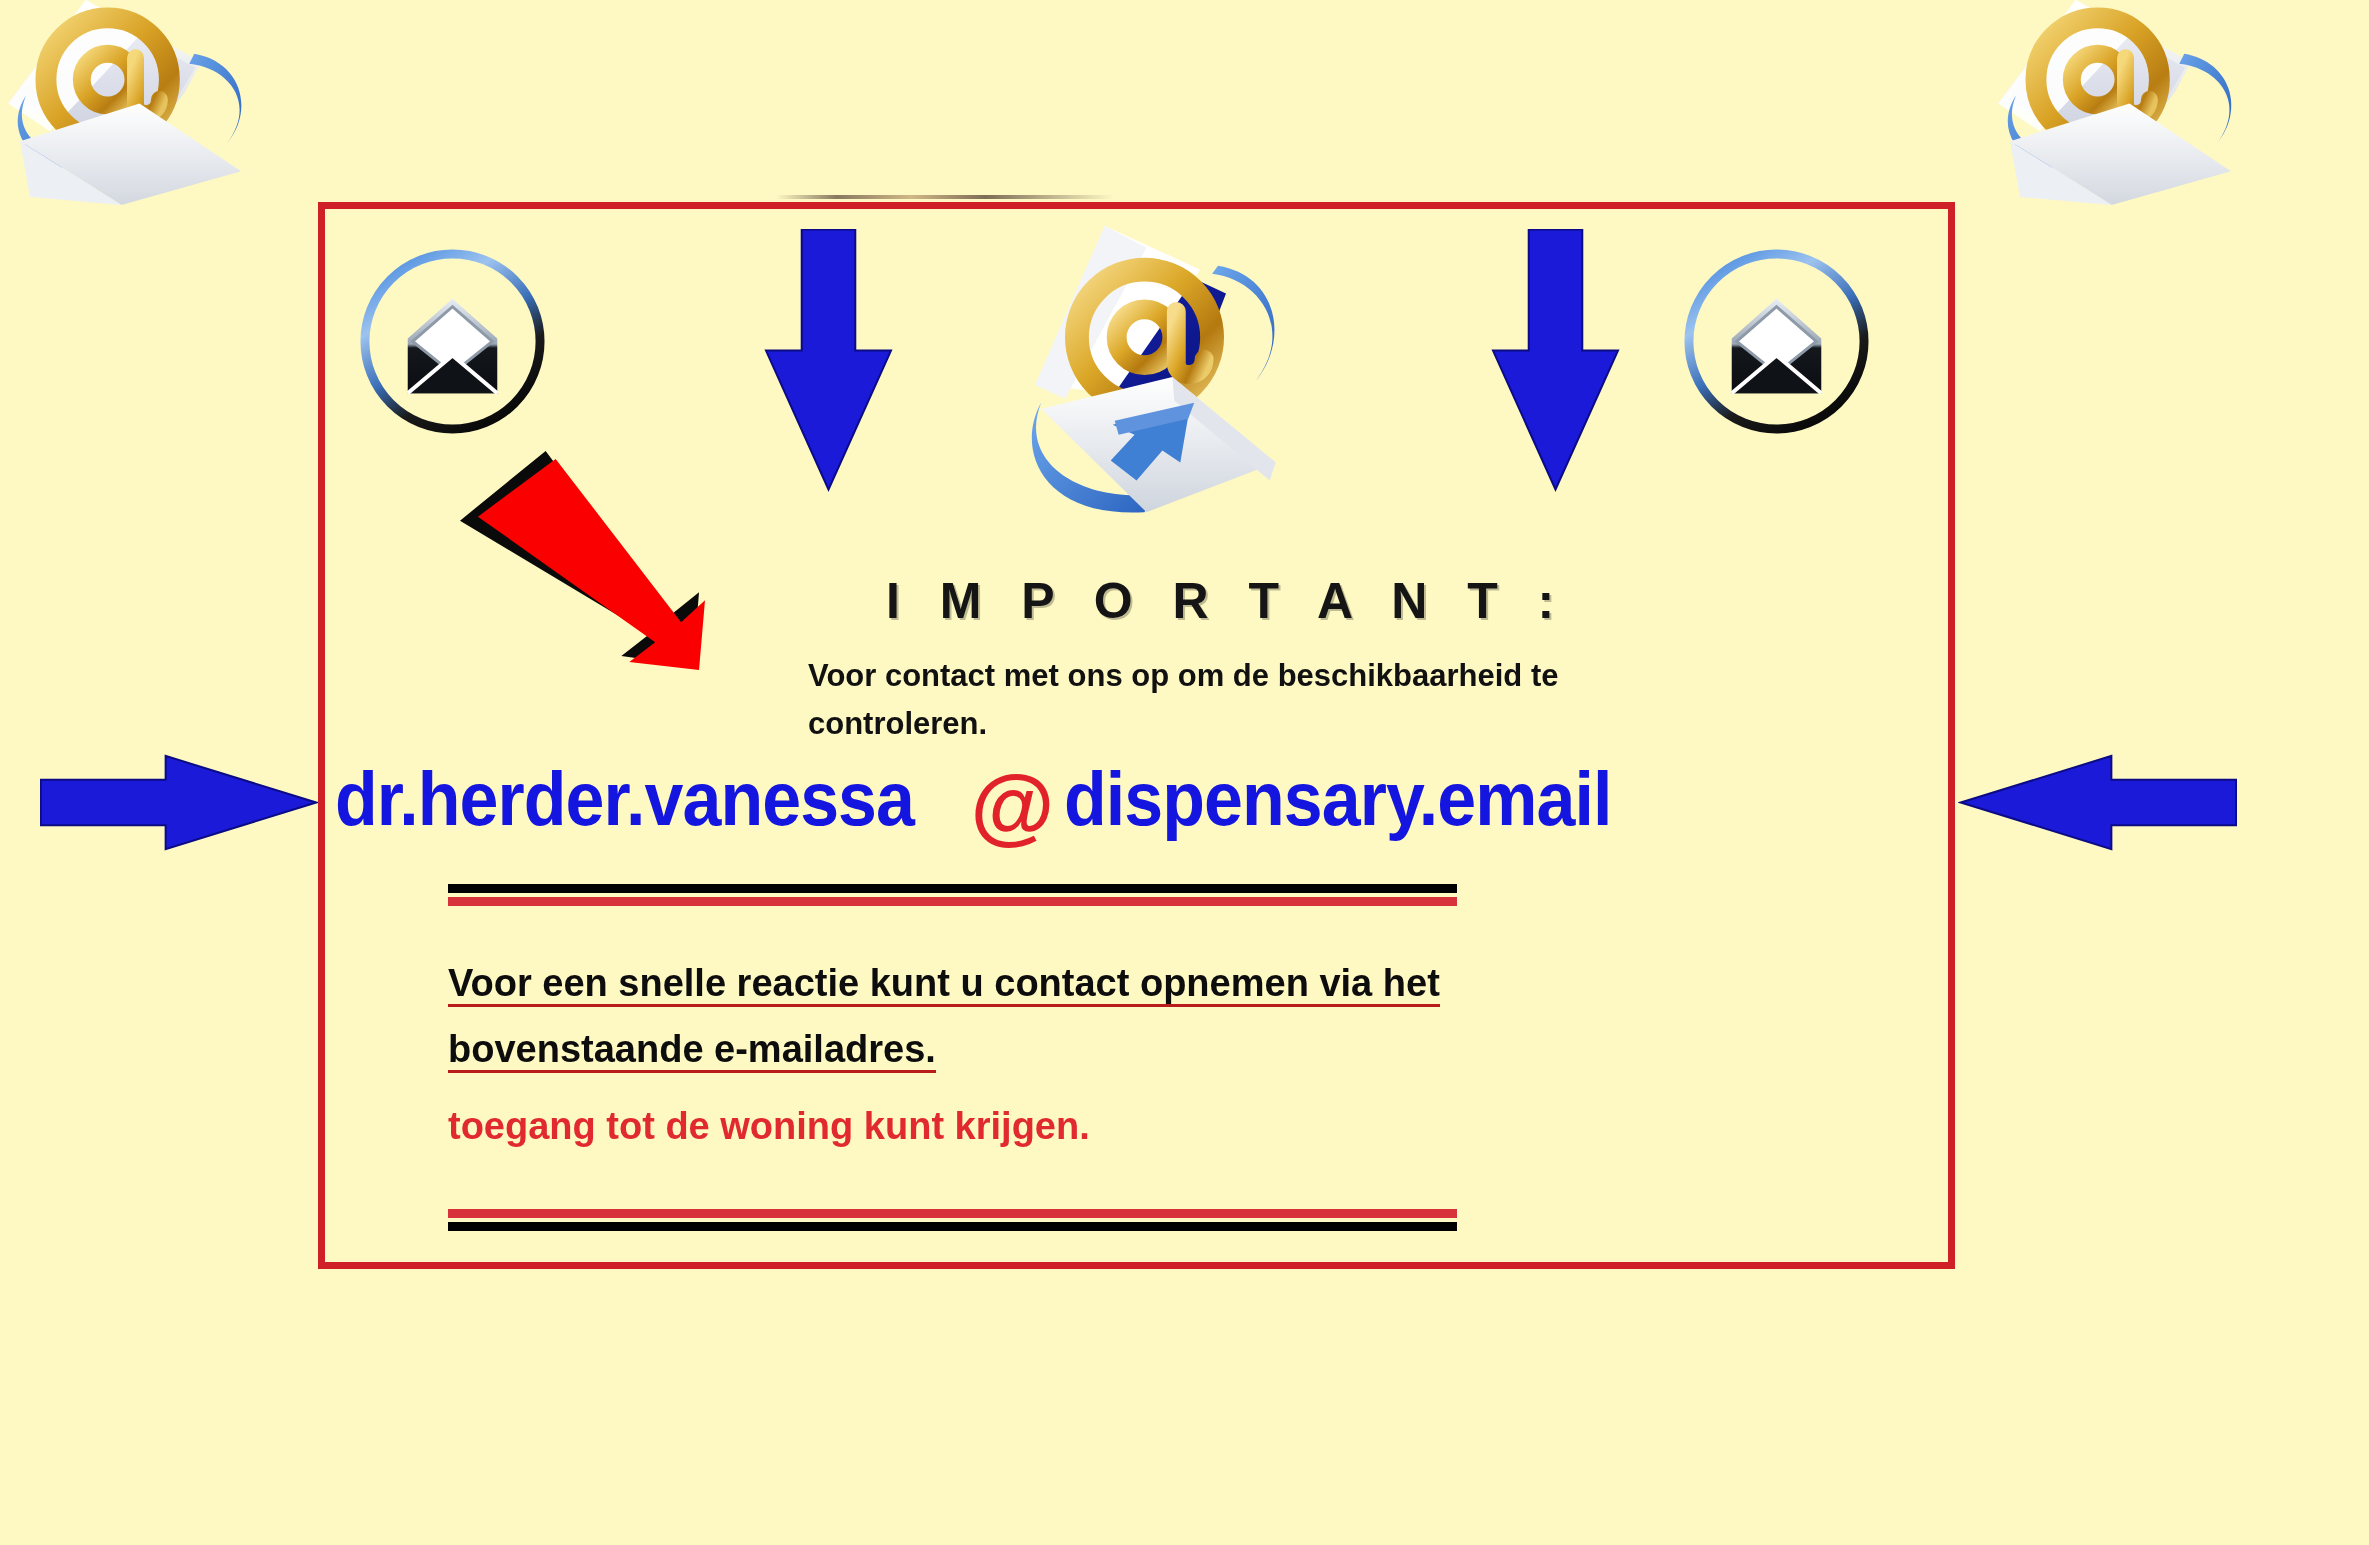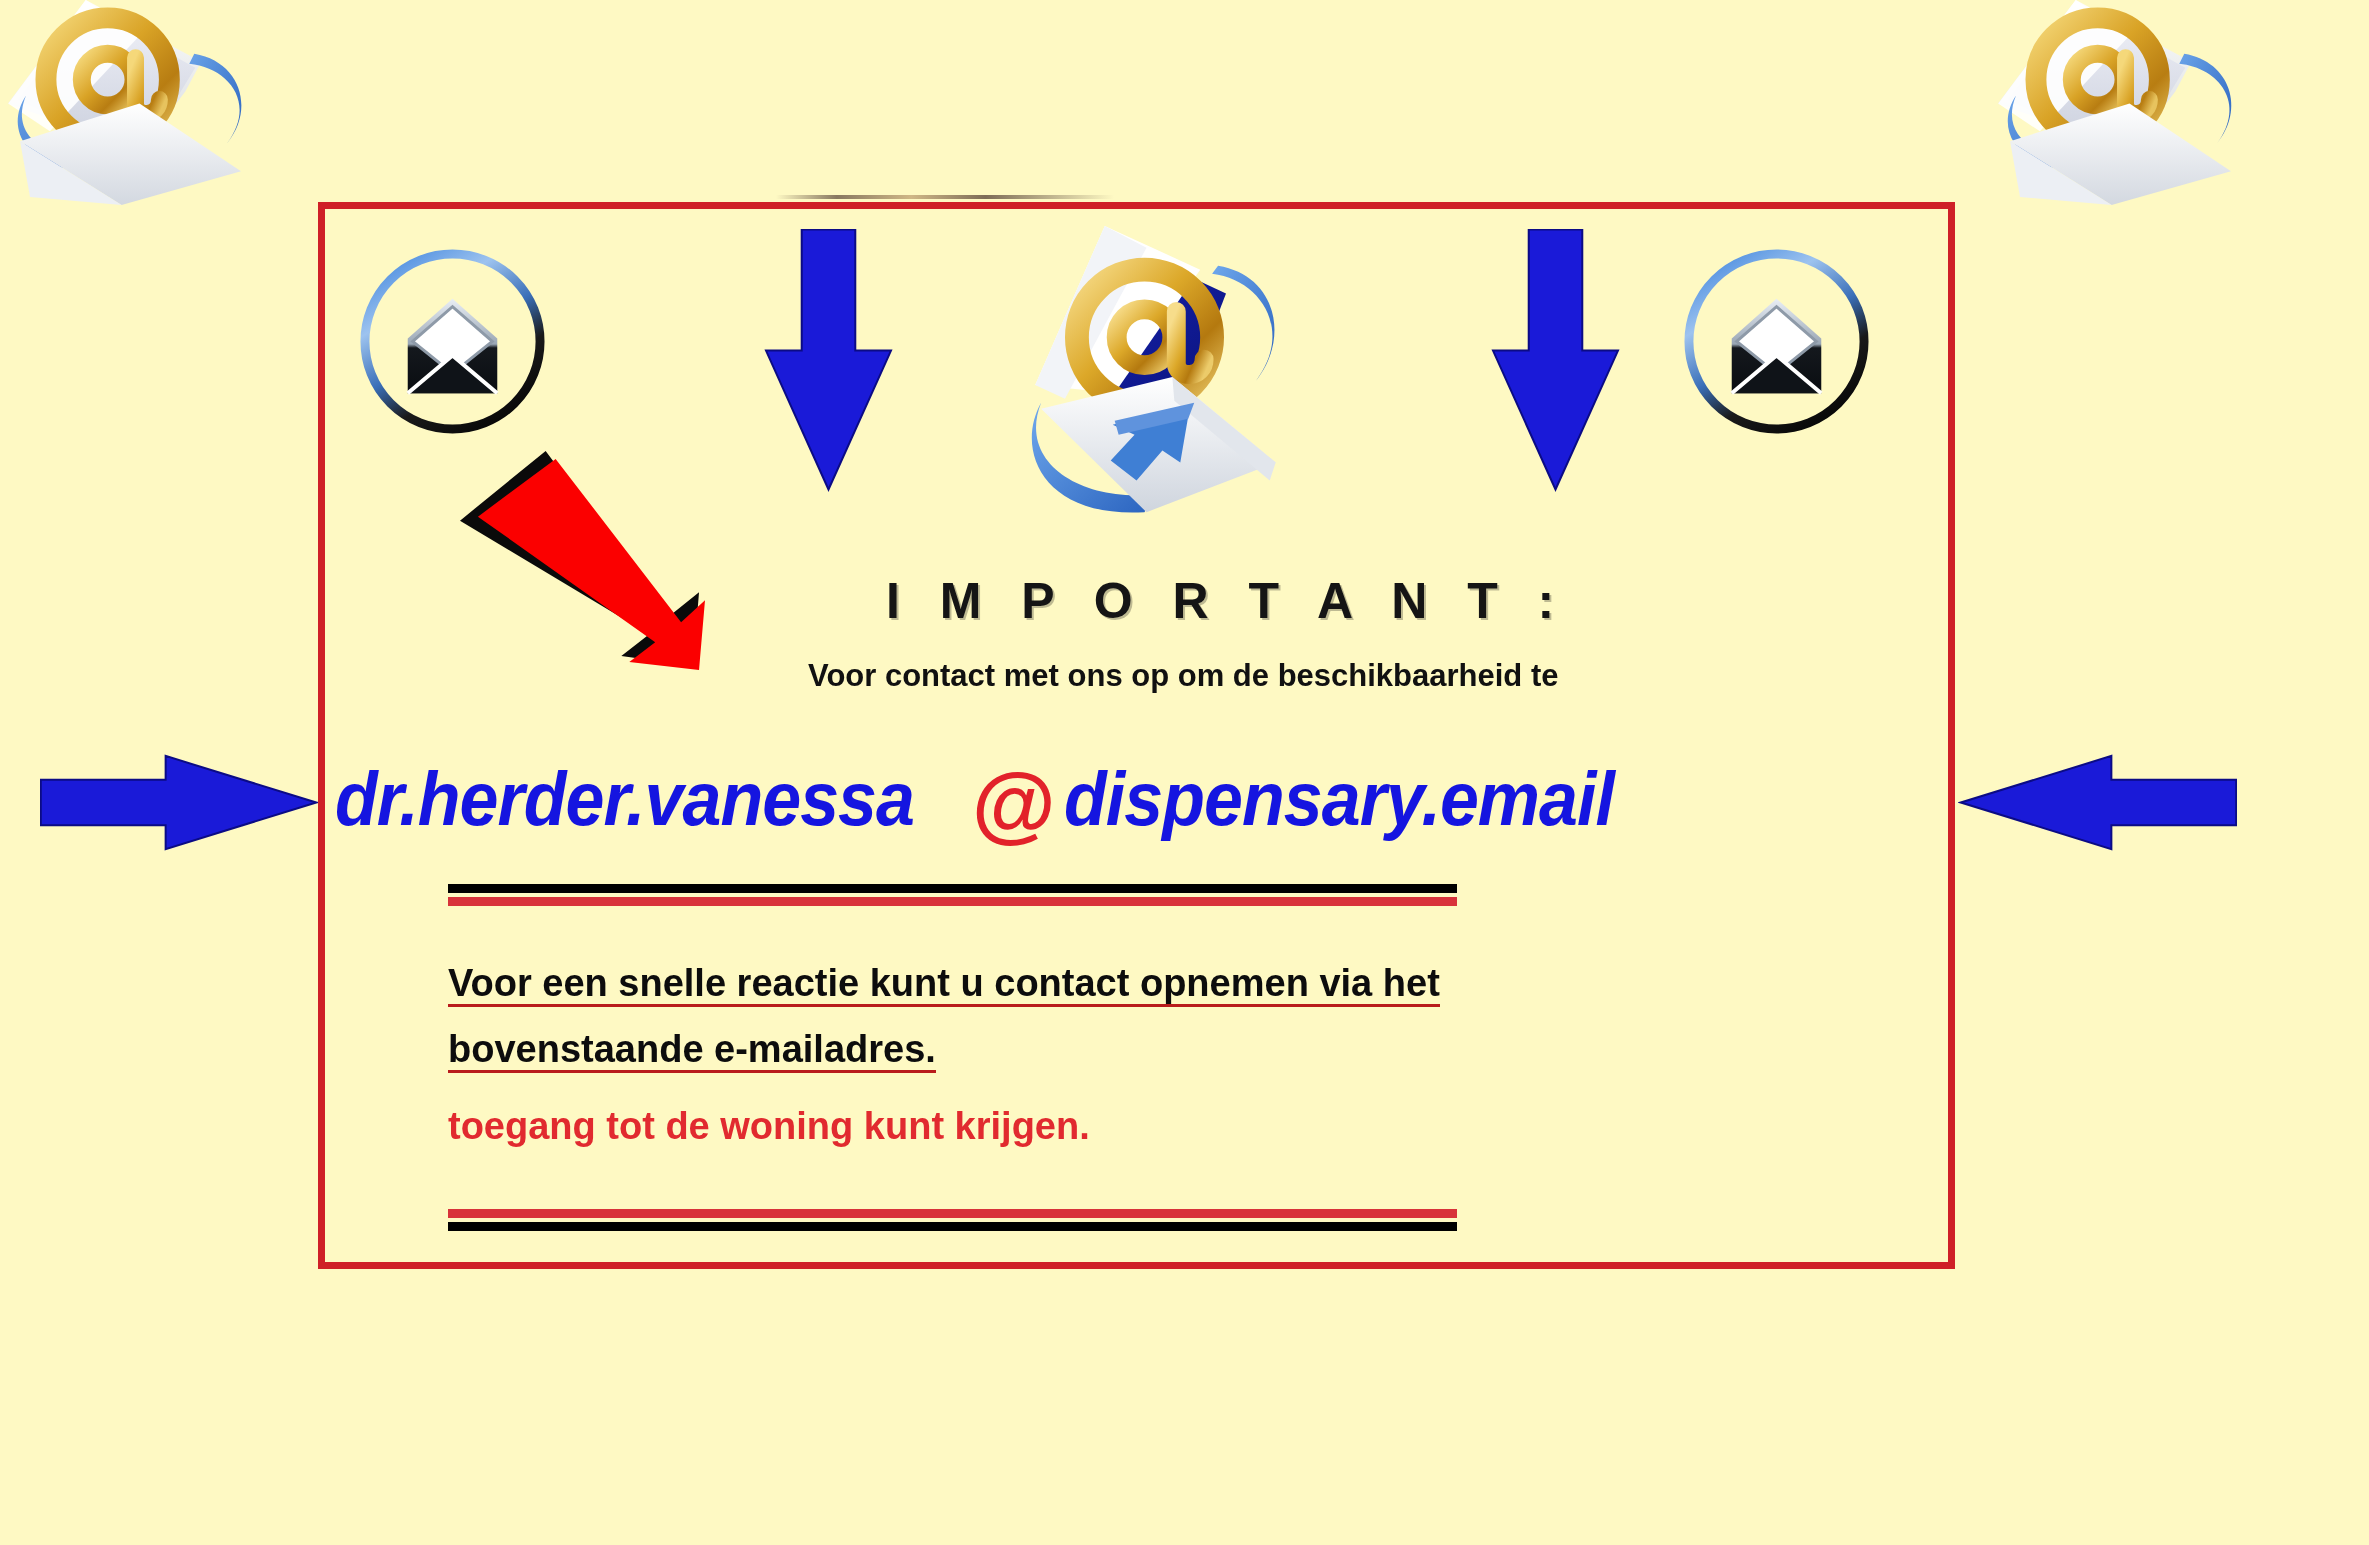--- a/index.html
+++ b/index.html
@@ -74,21 +74,20 @@
   
   #email-line {
     position: absolute;
     left: 323px;
     top: 741px;
     width: 1632px;
     height: 114px;
     display: flex;
     align-items: center;
     justify-content: flex-start;
-    font-style: italic;
   }
   .email-part {
     font-family: "Liberation Sans", sans-serif;
     font-weight: 700;
     font-size: 76px;
     color: #1515e0;
     letter-spacing: -1px;
     white-space: nowrap;
     transform: scaleX(0.92);
     transform-origin: left center;
@@ -373,20 +372,21 @@
     </svg>
   </div>
 
   <div id="notice-panel"></div>
   <div id="top-artifact"></div>
 
   <div id="important-heading">I M P O R T A N T :</div>
 
   <div id="notice-subtext">
     <div>Voor contact met ons op om de beschikbaarheid te</div>
+    <div>controleren.</div>
   </div>
 
   <div id="email-line">
     <span id="email-local" class="email-part">dr.herder.vanessa</span>
     <span id="email-at">@</span>
     <span id="email-domain" class="email-part">dispensary.email</span>
   </div>
 
   <div id="divider-top" class="rule-group">
     <div class="rule-black"></div>

